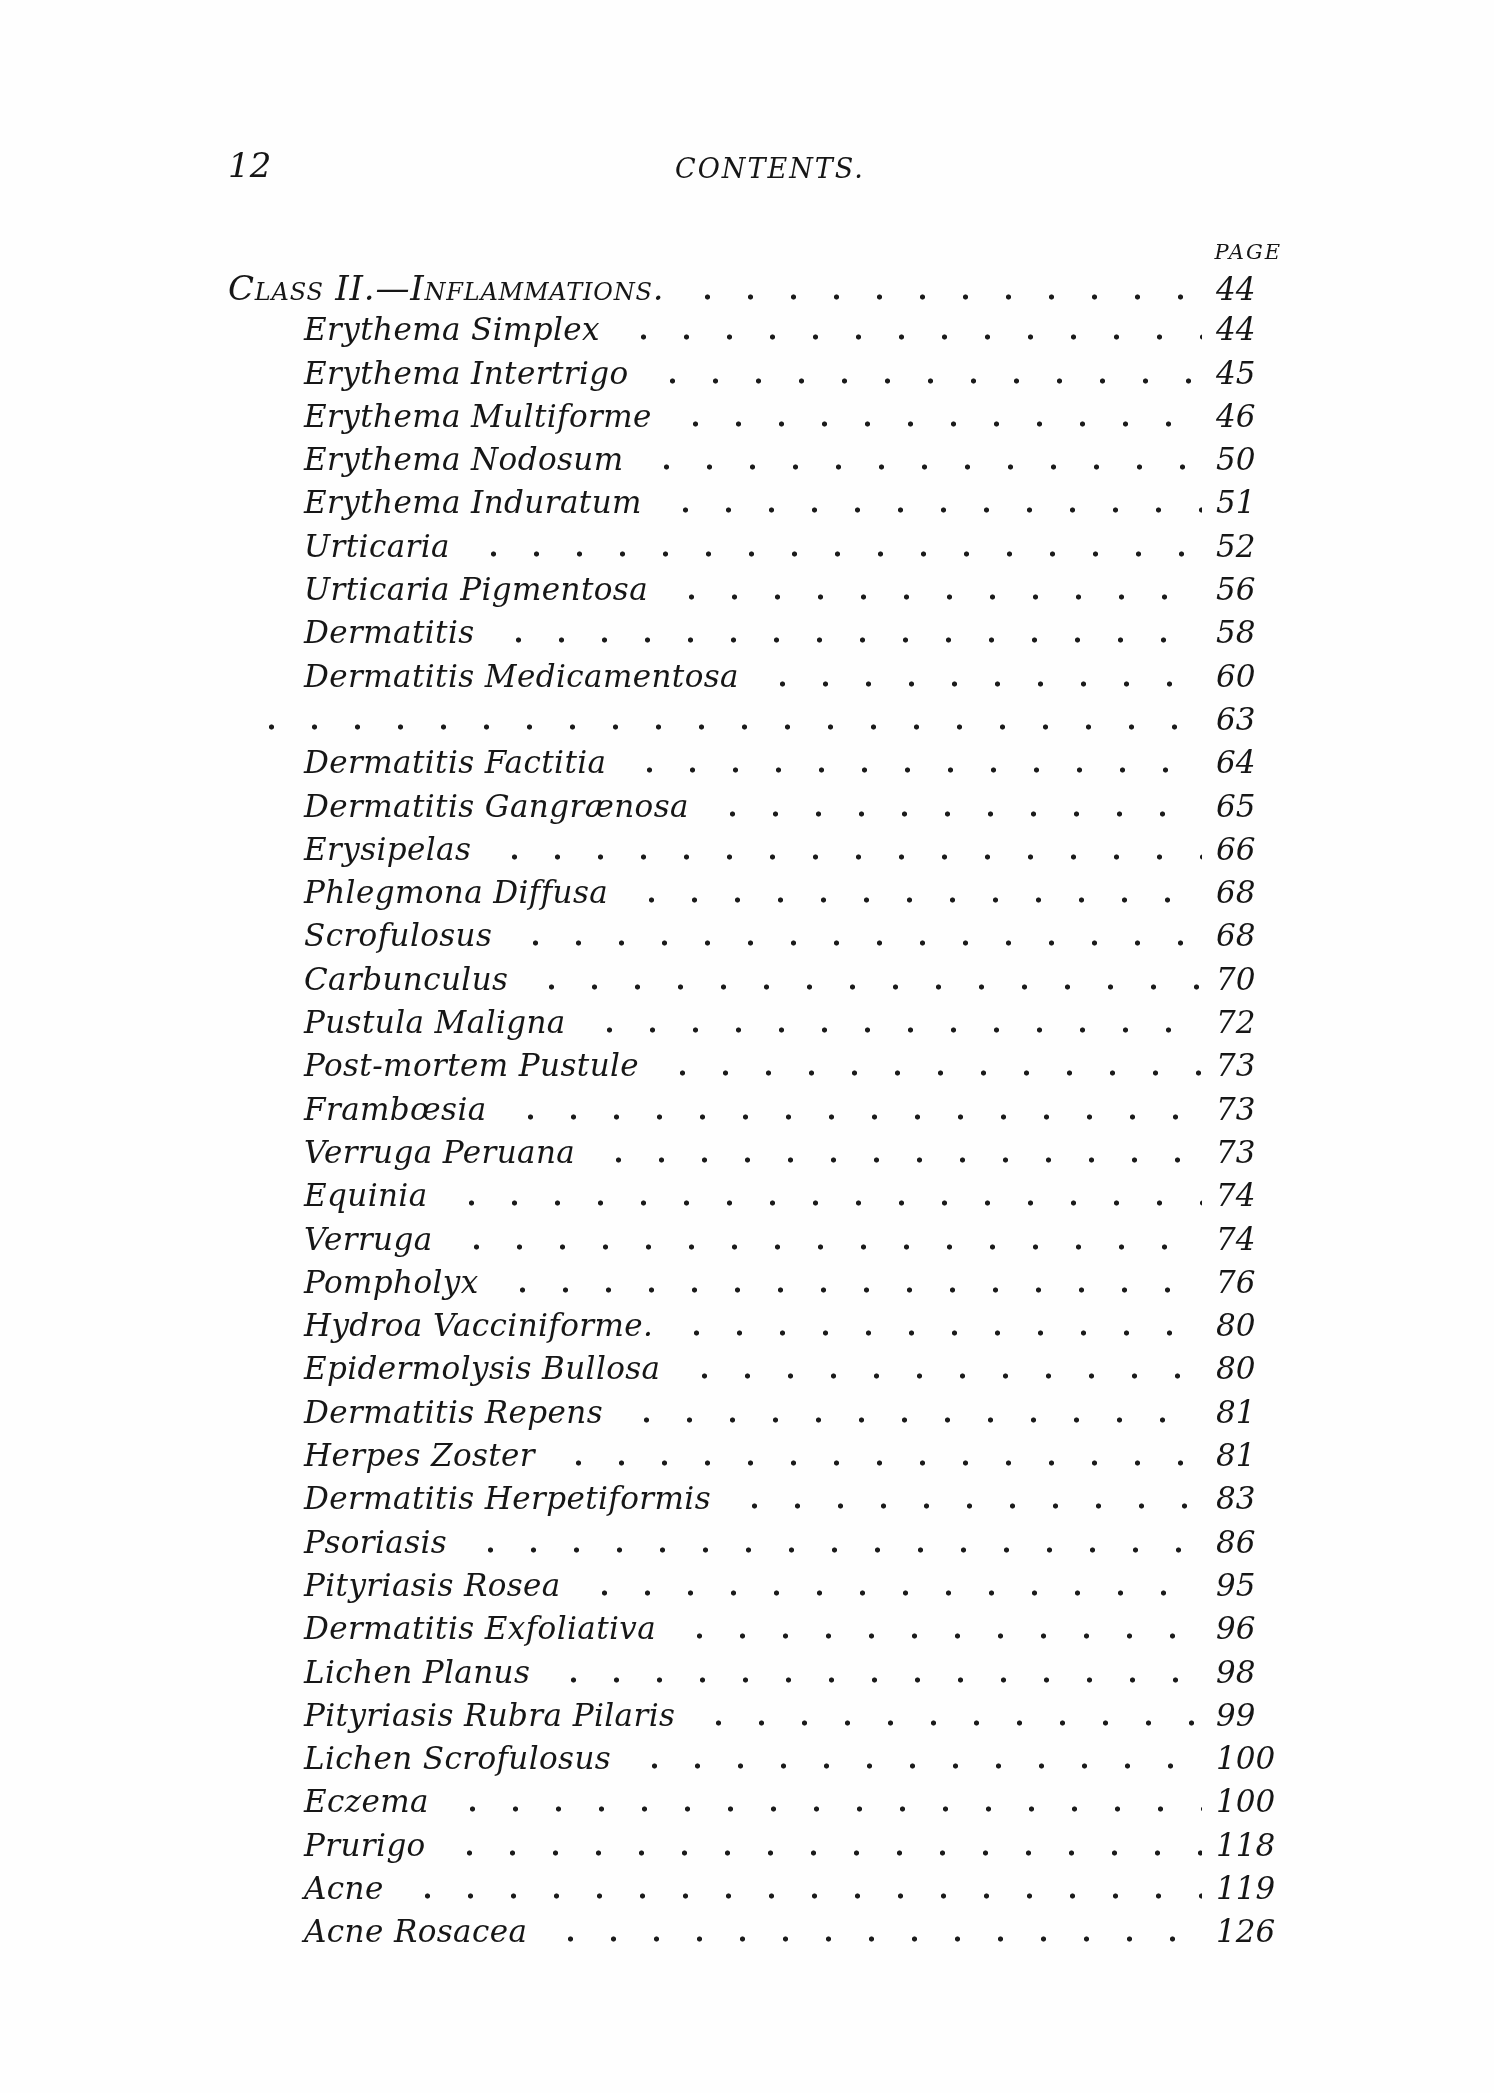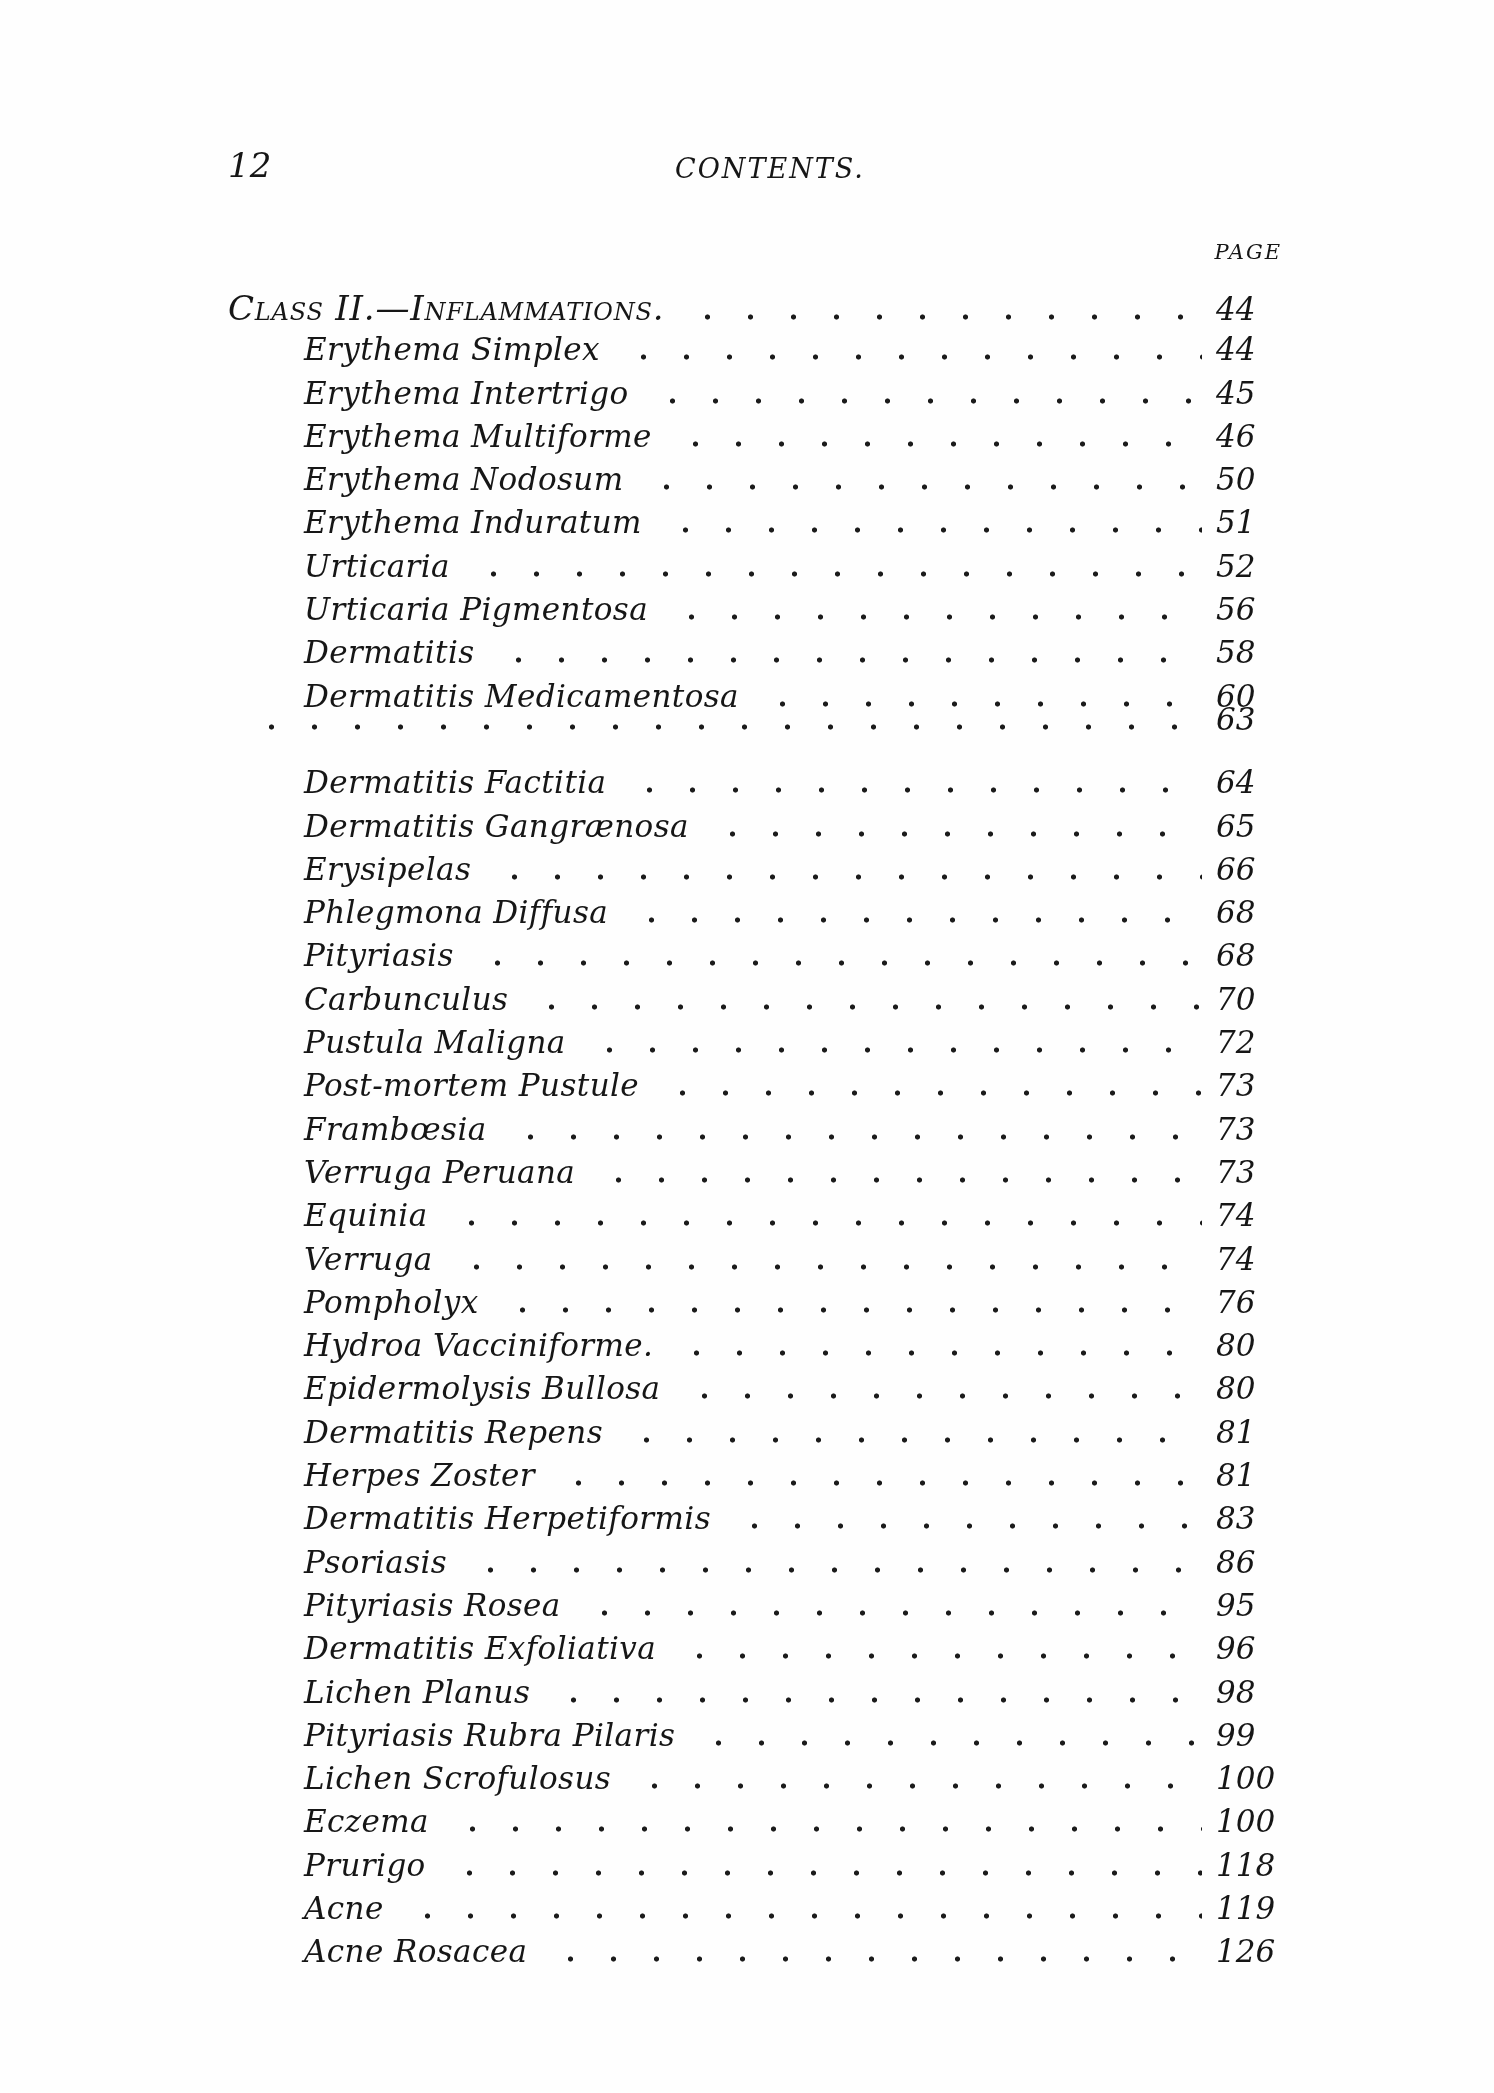--- a/index.html
+++ b/index.html
@@ -49,21 +49,20 @@
     display: flex;
     align-items: baseline;
     height: 43.3px;
     font-size: 31px;
     white-space: nowrap;
   }
   .toc-row .toc-title {
     display: inline-block;
     padding-left: 76px;
     letter-spacing: 0.4px;
-    margin-top: 20px;
   }
   .toc-row.section .toc-title {
     padding-left: 0;
     font-size: 34px;
     font-variant: small-caps;
     letter-spacing: 0.8px;
   }
   .italic-first .toc-title::first-letter { font-style: italic; }
   .leader {
     flex: 1;
@@ -157,21 +156,21 @@
         <span class="toc-title">Erysipelas</span>
         <span class="leader"></span>
         <span class="toc-page-num">66</span>
       </div>
       <div class="toc-row">
         <span class="toc-title">Phlegmona Diffusa</span>
         <span class="leader"></span>
         <span class="toc-page-num">68</span>
       </div>
       <div class="toc-row">
-        <span class="toc-title">Pityriasis</span>
+        <span class="toc-title">Scrofulosus</span>
         <span class="leader"></span>
         <span class="toc-page-num">68</span>
       </div>
       <div class="toc-row">
         <span class="toc-title">Carbunculus</span>
         <span class="leader"></span>
         <span class="toc-page-num">70</span>
       </div>
       <div class="toc-row">
         <span class="toc-title">Pustula Maligna</span>

